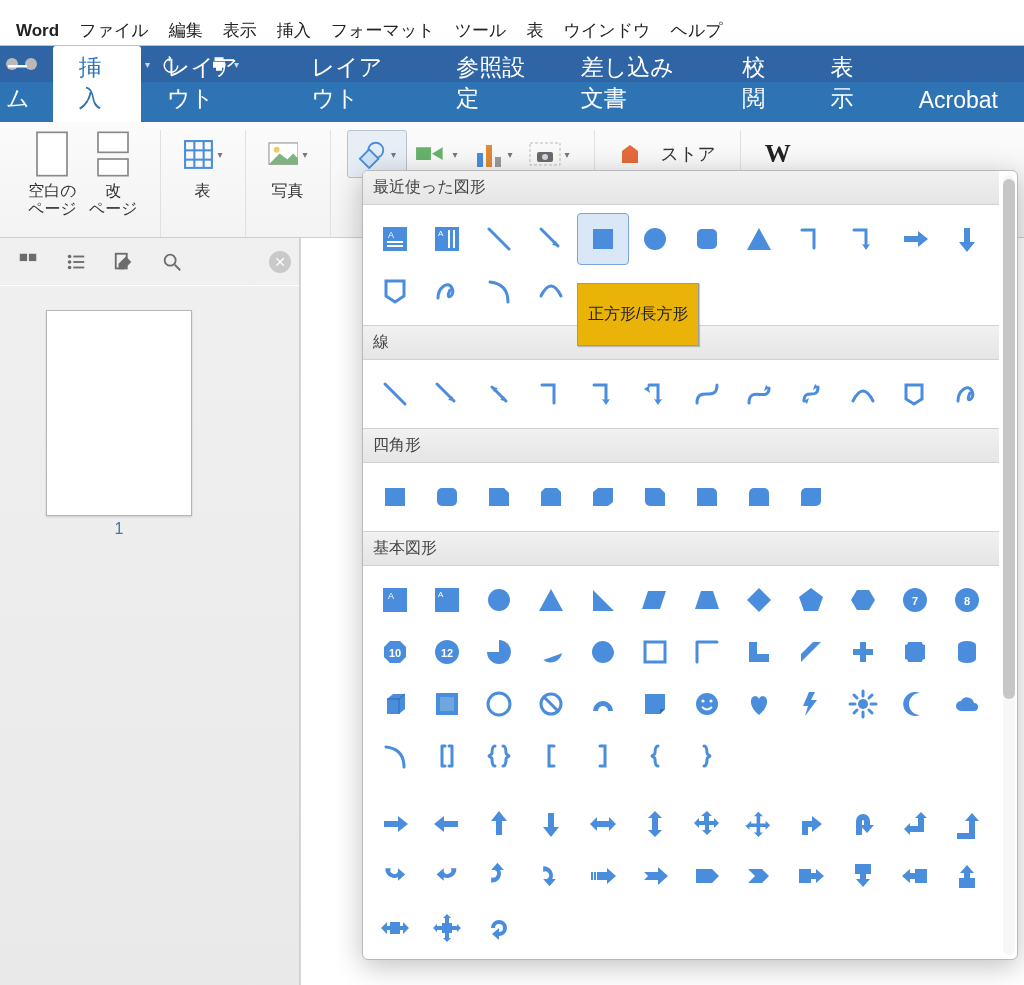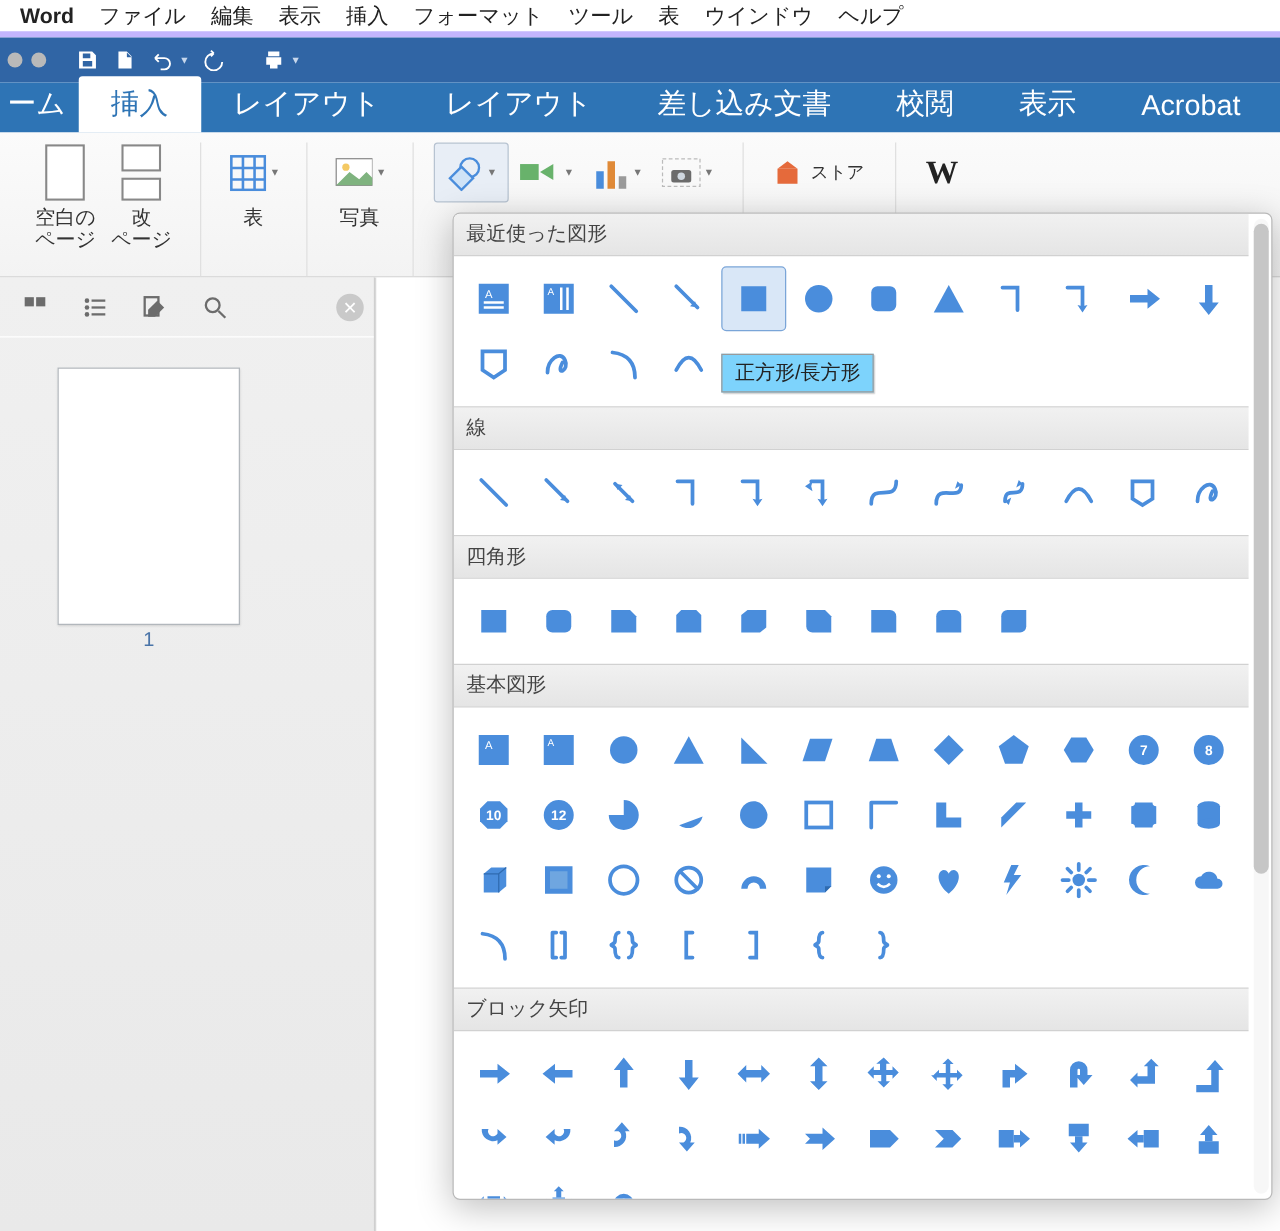--- a/index.html
+++ b/index.html
@@ -10,26 +10,27 @@
     background: #fff;
     overflow: hidden;
     font-size: 14px;
     user-select: none;
   }
 
   
   .menubar {
     height: 30px;
     background: #ffffff;
-    border-bottom: 5px solid #c4b5fd;
+    border-bottom: 1px solid #c4b5fd;
     display: flex;
     align-items: center;
     padding: 0 6px;
     font-weight: 400;
     color: #222;
+    margin-top: 16px;
   }
   .menubar .item { padding: 0 10px; font-size: 17px; white-space: nowrap; }
   .menubar .item.appname { font-weight: 700; padding-right: 10px; }
 
   
   .titlebar {
     height: 36px;
     background: #3065a5;
     display: flex;
     align-items: center;
@@ -144,22 +145,22 @@
     background:#d9e7f7; border:1px solid #7aa5d8;
   }
   .shape-cell svg { width:30px; height:30px; }
   .shape-fill { fill:#4a8ddc; }
   .shape-stroke { stroke:#4a8ddc; stroke-width:3; fill:none; stroke-linecap:round; }
   .octlabel { font-size:11px; fill:#fff; font-weight:600; text-anchor:middle; dominant-baseline:central; }
 
   
   .tooltip {
     position:absolute; left:214px; top:112px;
-    background:#7dd3fc; border:1px solid #9a9a9a;
-    padding:4px 10px; font-size:16px; color:#222;
+    background:#eab308; border:1px solid #9a9a9a;
+    padding:20px 10px; font-size:16px; color:#222;
     box-shadow:1px 1px 1px rgba(0,0,0,0.2);
   }
 
   
   .panel-scrollbar {
     position:absolute; right:2px; top:4px; bottom:4px; width:12px;
     background:rgba(0,0,0,0.03); border-radius:6px;
   }
   .panel-scrollbar .thumb {
     position:absolute; left:0; right:0; top:4px; height:520px;
@@ -216,20 +217,21 @@
       </svg>
   </div>
     <span class="qa-drop">▾</span>
 </div>
 
 <div class="tabsbar">
   <div class="tab first">ーム</div>
   <div class="tab active">挿入</div>
   <div class="tab">レイアウト</div>
   <div class="tab">レイアウト</div>
+  <div class="tab">参照設定</div>
   <div class="tab">差し込み文書</div>
   <div class="tab">校閲</div>
   <div class="tab">表示</div>
   <div class="tab">Acrobat</div>
 </div>
 
 <div class="ribbon">
   <div class="group">
     <div class="big-btn">
       <div class="icon-box">
@@ -310,21 +312,21 @@
         </svg>
         <span class="drop-arrow">▾</span>
     </div>
   </div>
   <div class="group">
     <div class="inline-btn">
       <svg viewBox="0 0 22 22" width="22">
           <path d="M3 8h16v12H3z" fill="#e56a3b"></path>
           <path d="M3 8 L11 2 L19 8" fill="#e56a3b"></path>
         </svg>
-      <span style="margin-left:8px;font-size:14px;color:#333">ストア</span>
+      <span style="margin-left:20px;font-size:18px;color:#333">ストア</span>
     </div>
   </div>
   <div class="group">
     <div class="inline-btn">
       <span style="font-family:Georgia,serif;font-size:26px;font-weight:700;color:#222">W</span>
     </div>
   </div>
 </div>
 
 <div class="work">
@@ -826,21 +828,20 @@
             <path d="M18 5c-3 0-3 5-3 7s-3 2-3 3 3 1 3 3 0 7 3 7" class="shape-stroke"></path>
           </svg>
         </div>
       <div class="shape-cell">
           <svg viewBox="0 0 30 30">
             <path d="M12 5c3 0 3 5 3 7s3 2 3 3-3 1-3 3 0 7-3 7" class="shape-stroke"></path>
           </svg>
         </div>
     </div>
 
-    <div class="section-header">ブロック矢印</div>
     <div class="shape-row">
       <div class="shape-cell">
           <svg viewBox="0 0 30 30">
             <path d="M4 12h14v-5l10 8-10 8v-5H4z" class="shape-fill"></path>
           </svg>
         </div>
       <div class="shape-cell">
           <svg viewBox="0 0 30 30">
             <path d="M26 12H12V7L2 15l10 8v-5h14z" class="shape-fill"></path>
           </svg>

